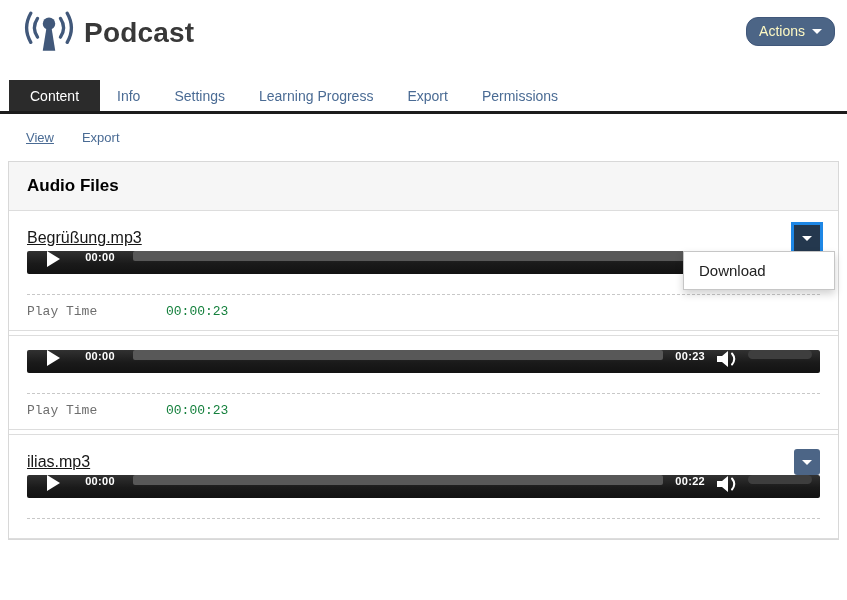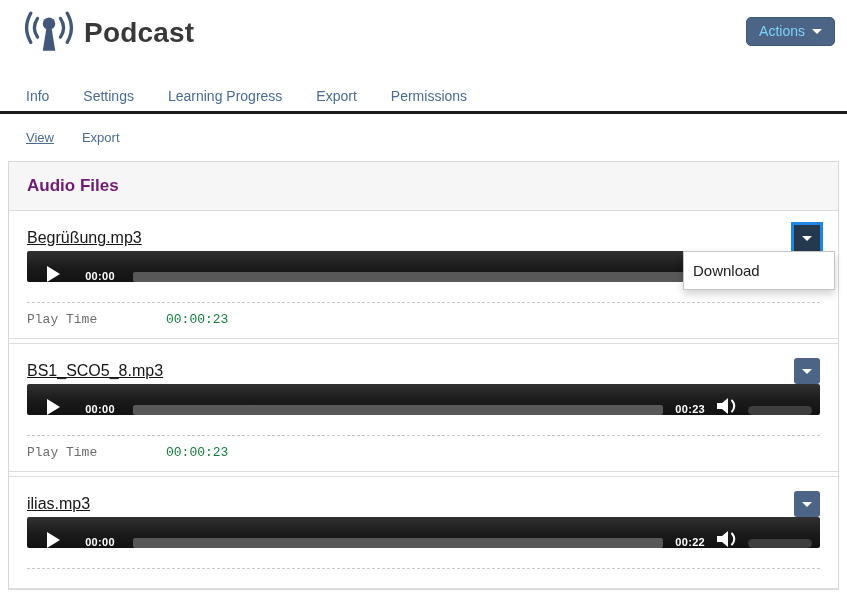--- a/index.html
+++ b/index.html
@@ -4,77 +4,77 @@
 <style>
   * { margin:0; padding:0; box-sizing:border-box; }
   html,body { width:847px; height:600px; overflow:hidden; background:#fff;
               font-family:"Liberation Sans","DejaVu Sans",sans-serif; color:#161616; }
 
   
   .app-header { position:relative; padding:8px 12px 0 24px; height:66px; }
   .header-left { display:flex; align-items:center; gap:10px; }
   .podcast-icon { width:50px; height:50px; flex:0 0 auto; }
   .page-title { font-size:28px; font-weight:bold; color:#383838; letter-spacing:0.2px; }
-  .actions-btn { position:absolute; top:17px; right:12px; background:#4c6586; color:#7dd3fc;
-                 border:1px solid #40577a; border-radius:5px; font-size:14px;
+  .actions-btn { position:absolute; top:17px; right:12px; background:#4c6586; color:#fef9c3;
+                 border:1px solid #40577a; border-radius:12px; font-size:14px;
                  padding:5px 12px 6px 12px; cursor:pointer; display:flex; align-items:center; gap:7px;
                  font-family:inherit; }
   .caret-down { width:0; height:0; border-left:5px solid transparent; border-right:5px solid transparent;
                 border-top:5px solid #fff; display:inline-block; }
 
   
   .tabs { margin-top:14px; border-bottom:3px solid #1c1c1c; display:flex; align-items:flex-end;
           padding-left:9px; }
   .tab { font-size:14px; color:#4a6b94; text-decoration:none; padding:8px 17px 7px 17px;
          display:inline-block; cursor:pointer; }
   .tab.active { background:#2b2b2b; color:#fff; padding:8px 21px 7px 21px; }
 
   
   .subtabs { padding:16px 0 12px 26px; display:flex; gap:28px; }
   .subtab { font-size:13px; color:#4a6b94; text-decoration:none; cursor:pointer; }
   .subtab.active { text-decoration:underline; }
 
   
   .panel { margin:4px 8px 0 8px; border:1px solid #d8d8d8; background:#fff; }
   .panel-header { background:#f6f6f6; border-bottom:1px solid #ddd; padding:14px 18px; }
-  .panel-title { font-size:17px; font-weight:bold; color:#701a75;margin-top:40px; }
+  .panel-title { font-size:17px; font-weight:bold; color:#000000;margin-top:40px; }
 
   
   .audio-item { padding:14px 18px 11px 18px; border-bottom:1px solid #ddd; }
   .audio-item + .audio-item { border-top:1px solid #ddd; margin-top:4px; }
   .item-head { display:flex; align-items:center; justify-content:space-between; height:26px; }
   .file-name { font-size:16px; color:#161616;text-decoration:underline; }
   .caret-btn { width:26px; height:26px; background:#4c6586; border:none; border-radius:3px;
                display:flex; align-items:center; justify-content:center; cursor:pointer; }
   .caret-btn.focused { background:#24384e; border-radius:0;
                        box-shadow:0 0 0 3px #1e87e5; }
   .caret-btn .caret-down { border-left-width:5px; border-right-width:5px; border-top-width:5px; }
 
   
   .player-wrap { position:relative; }
-  .player { height:31px; background:linear-gradient(#313131,#1a1a1a 55%,#121212);
-            border-radius:2px; display:flex; align-items:flex-end; padding-right:8px; }
+  .player { height:23px; background:linear-gradient(#313131,#1a1a1a 55%,#121212);
+            border-radius:2px; display:flex; align-items:flex-start; padding-right:8px; }
   .play-wrap { width:52px; display:flex; justify-content:center; cursor:pointer; }
   .play-icon { width:0; height:0; border-top:8px solid transparent; border-bottom:8px solid transparent;
                border-left:13px solid #fff; }
   .time { color:#fff; font-size:11px; font-weight:bold; letter-spacing:0.3px; }
   .cur { min-width:42px; text-align:center; }
   .rail { flex:1; height:10px; background:#585858; border-radius:2px; margin:0 12px; overflow:hidden;
           cursor:pointer; }
   .buffer { width:13px; height:100%; background:#7b7b7b; border-radius:2px; }
   .dur { margin-right:11px; }
   .vol-icon { width:24px; height:18px; margin-right:8px; cursor:pointer; }
   .vol-track { width:64px; height:9px; background:#3e3e3e; border-radius:5px; overflow:hidden;
                cursor:pointer; }
   .vol-fill { width:49px; height:100%; background:#d9d9d9; border-radius:5px; }
 
   
   .dropdown-menu { position:absolute; top:0; right:-15px; width:152px; background:#fff;
                    border:1px solid #c6c6c6; box-shadow:0 4px 8px rgba(0,0,0,0.18); z-index:20; }
-  .menu-item { font-size:15px; color:#212121; padding:10px 10px 10px 9px; cursor:pointer; }
+  .menu-item { font-size:15px; color:#212121; padding:10px 10px 10px 15px; cursor:pointer; }
 
   
   .dashed-sep { border-top:1px dashed #c8c8c8; margin:20px 0 8px 0; }
   .playtime-row { display:flex; font-size:13px; height:16px; align-items:center;font-family:Liberation Mono, monospace; }
   .pt-label { width:139px; color:#6e6e6e; }
   .pt-value { color:#15803d; }
 </style>
 </head>
 <body>
 
@@ -92,20 +92,21 @@
     </svg>
     <h1 class="page-title">Podcast</h1>
   </div>
   <button class="actions-btn">
     <span>Actions</span>
     <span class="caret-down"></span>
   </button>
 </div>
 
 <div class="tabs">
+  <a class="tab active">Content</a>
   <a class="tab">Info</a>
   <a class="tab">Settings</a>
   <a class="tab">Learning Progress</a>
   <a class="tab">Export</a>
   <a class="tab">Permissions</a>
 </div>
 
 <div class="subtabs">
   <a class="subtab active">View</a>
   <a class="subtab">Export</a>
@@ -142,26 +143,20 @@
       </div>
     </div>
     <div class="dashed-sep"></div>
     <div class="playtime-row">
       <span class="pt-label">Play Time</span>
       <span class="pt-value">00:00:23</span>
     </div>
   </div>
 
   <div class="audio-item">
-    <div class="item-head">
-      <span class="file-name">BS1_SCO5_8.mp3</span>
-      <button class="caret-btn">
-        <span class="caret-down"></span>
-      </button>
-    </div>
     <div class="player-wrap">
       <div class="player">
         <span class="play-wrap">
           <span class="play-icon"></span>
         </span>
         <span class="time cur">00:00</span>
         <span class="rail"><span class="buffer"></span></span>
         <span class="time dur">00:23</span>
         <svg class="vol-icon" viewBox="0 0 24 18">
           <path d="M1 6 h5 l6 -5 v16 l-6 -5 h-5 z" fill="#fff"></path>

